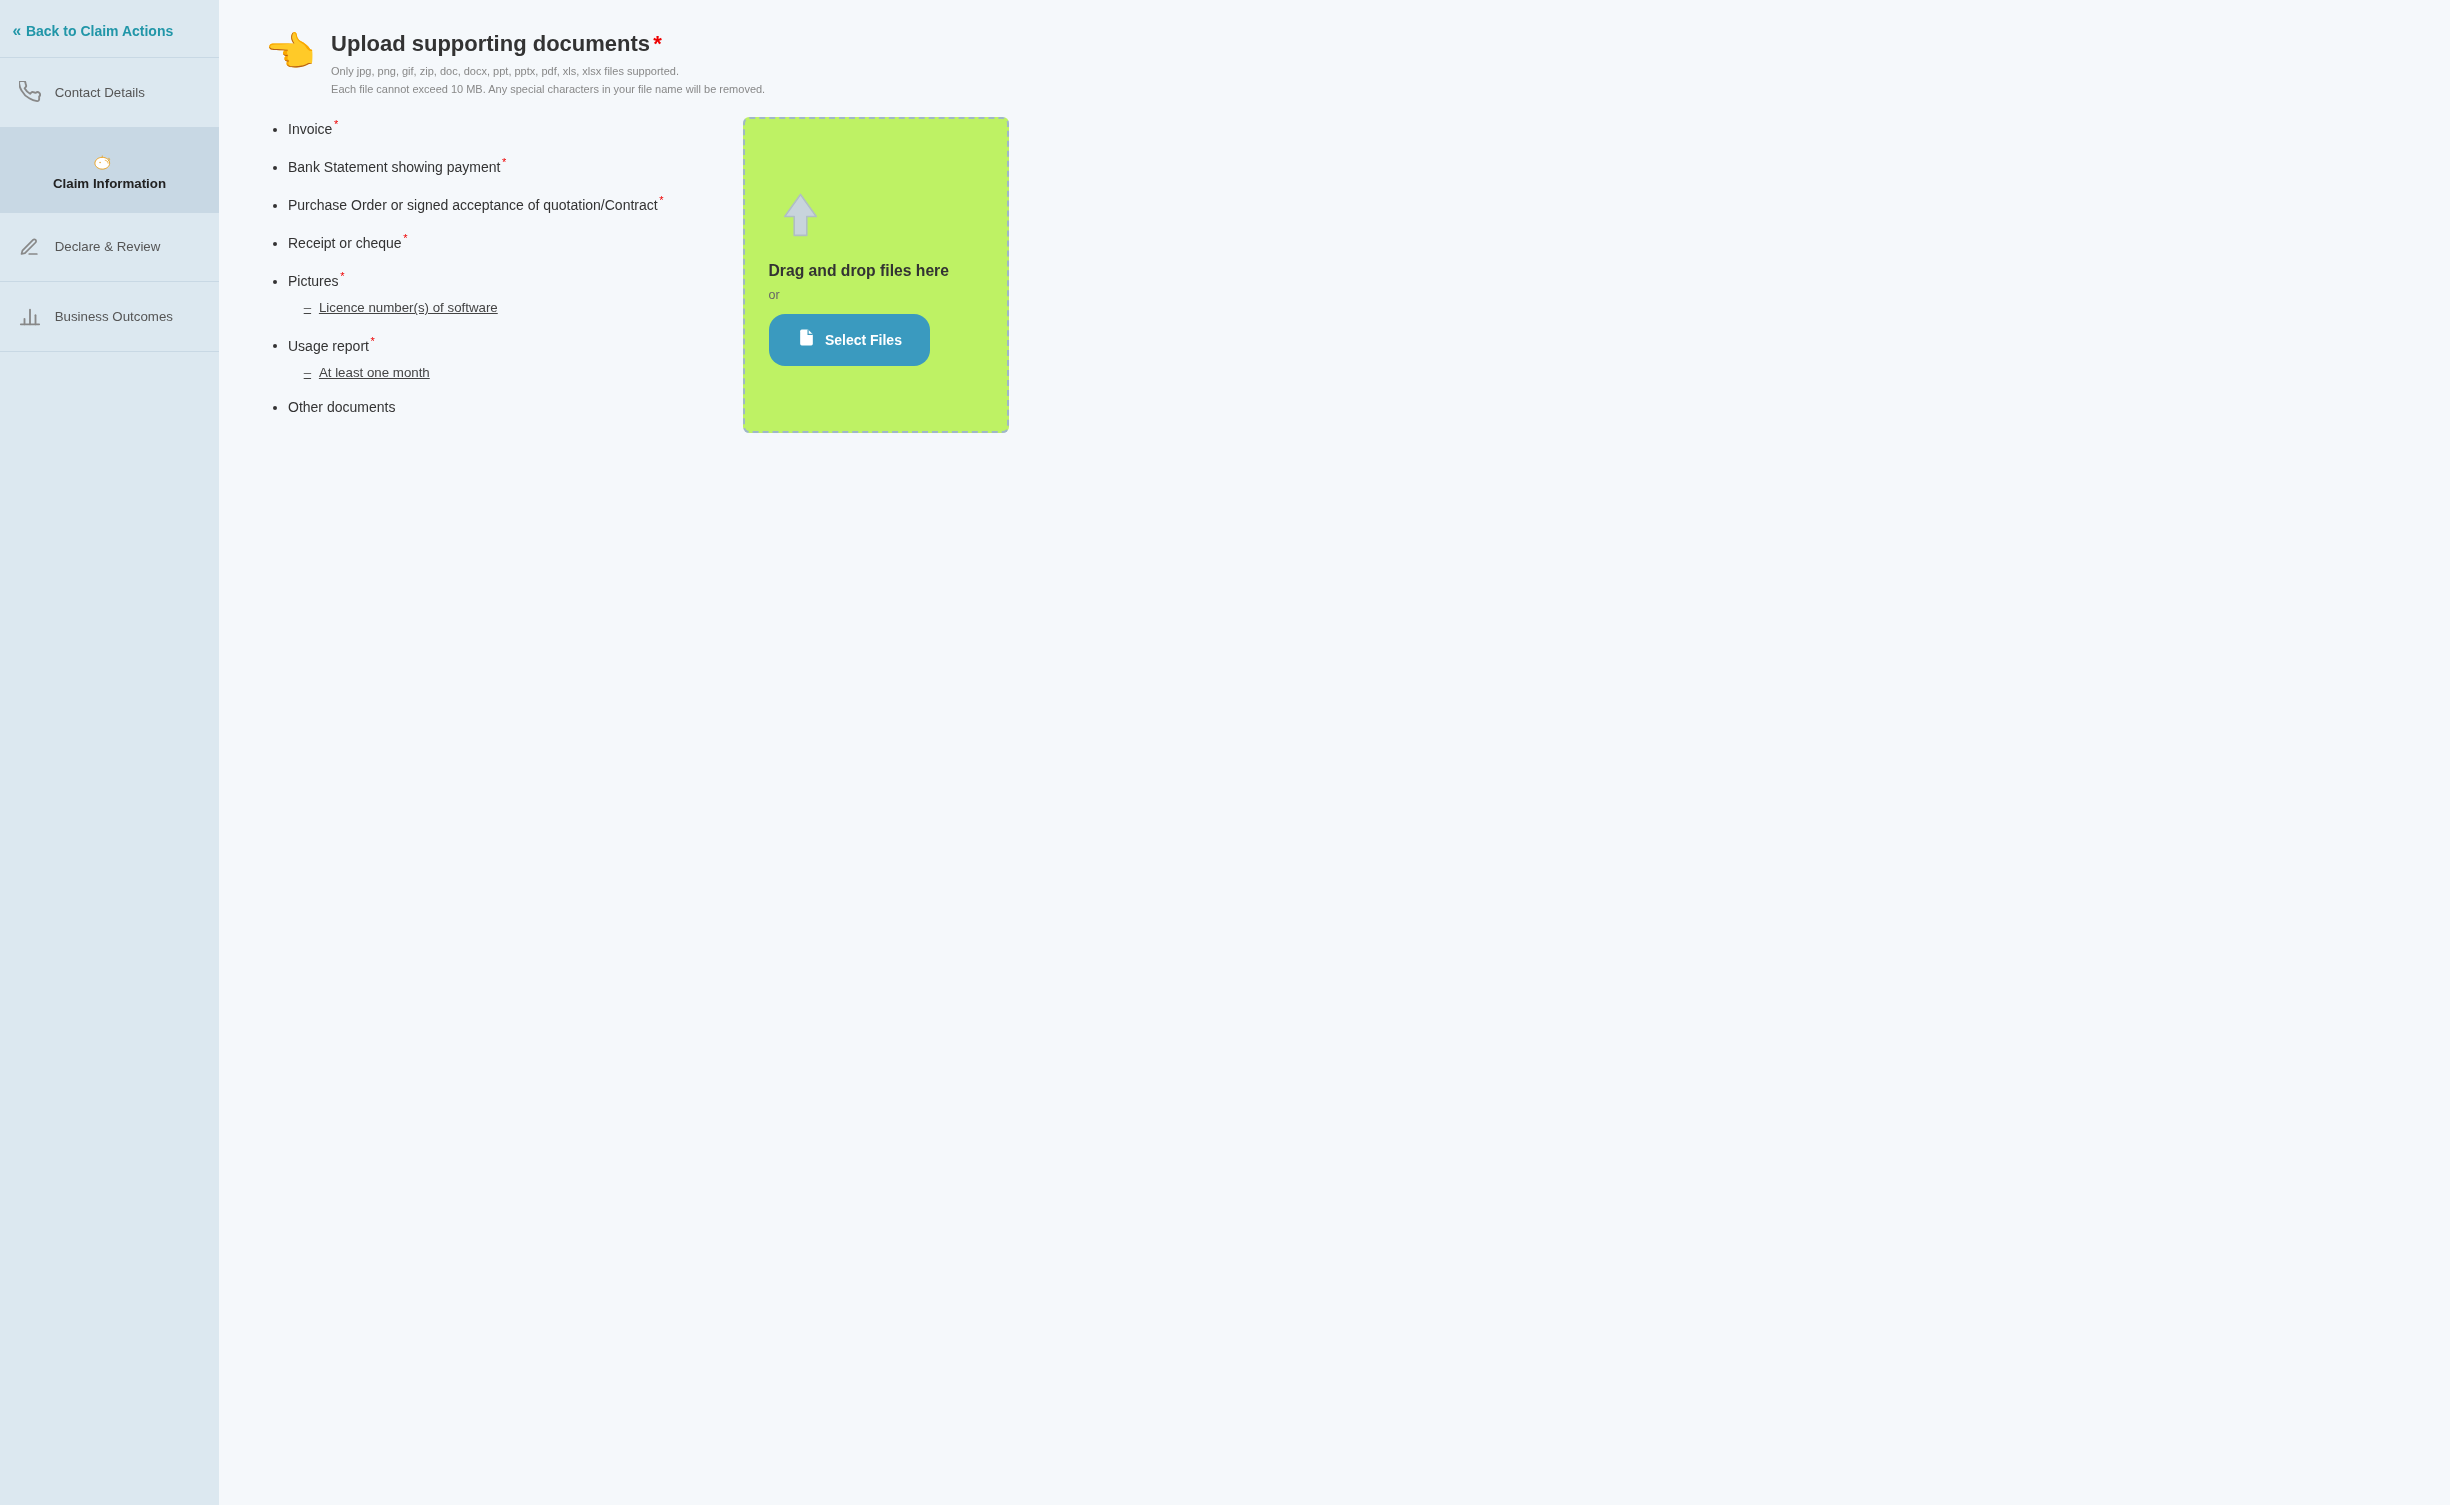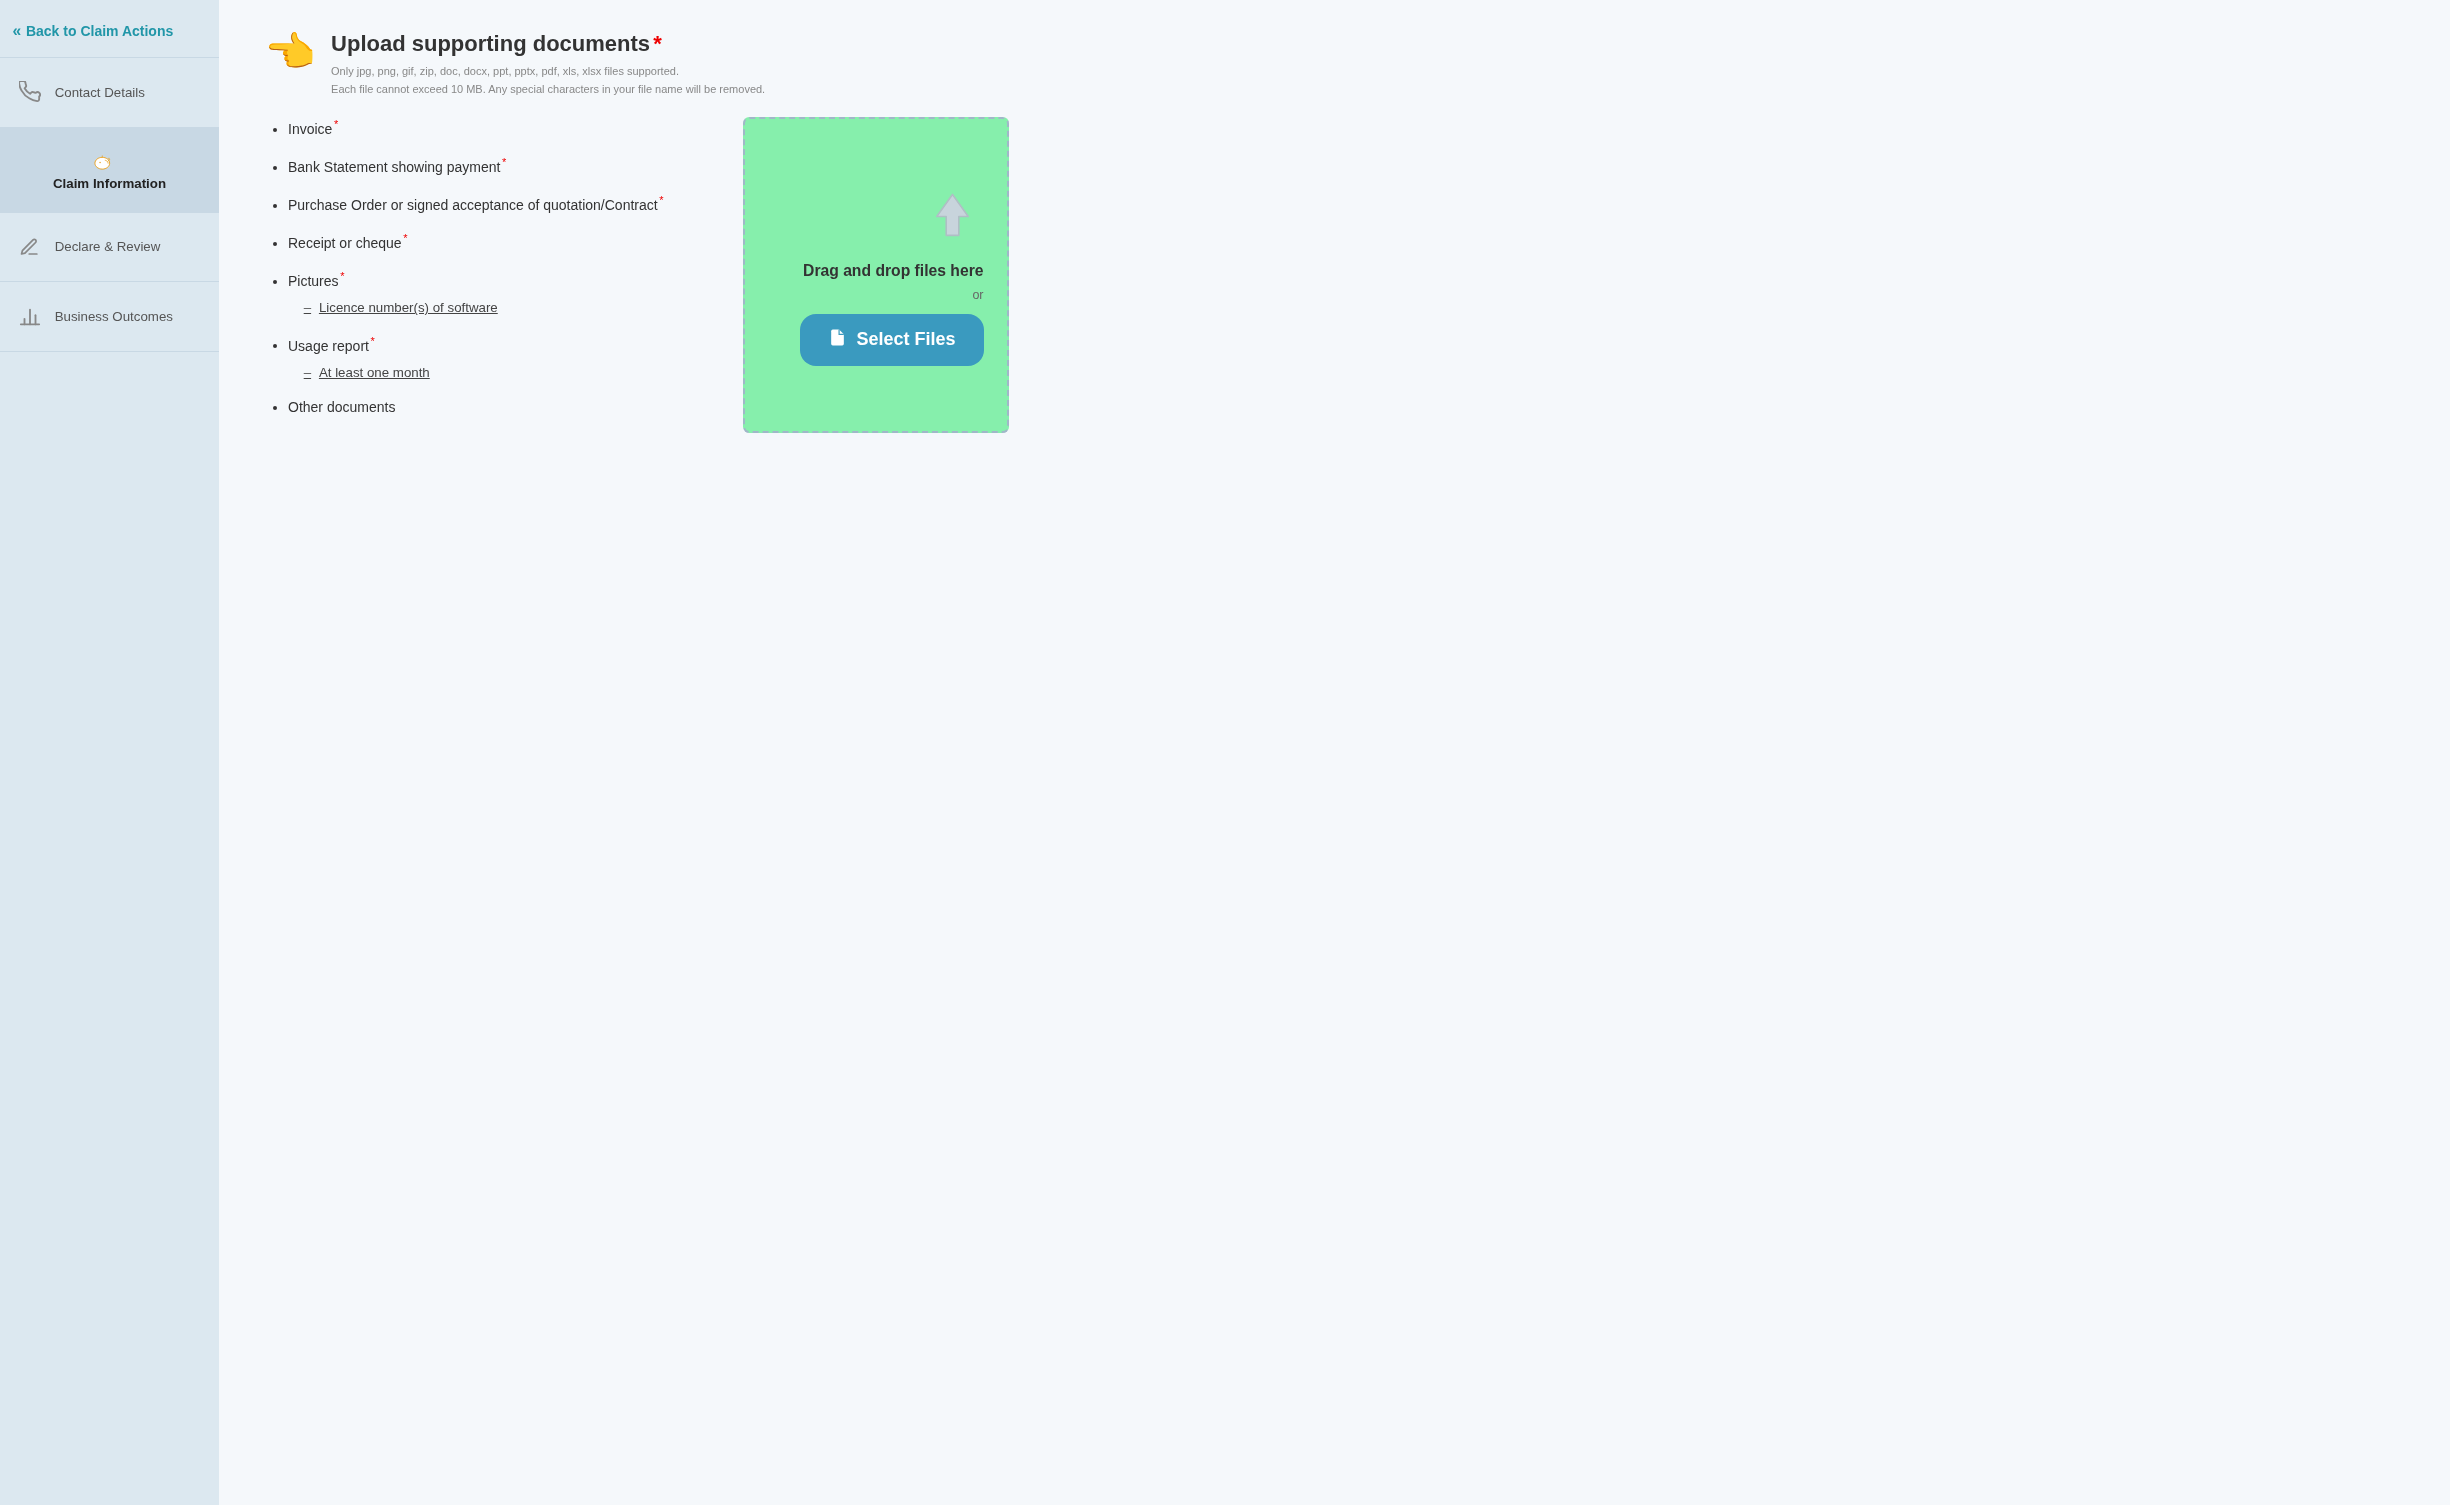--- a/index.html
+++ b/index.html
@@ -170,23 +170,23 @@
       flex-shrink: 0;
     }
 
     .drop-zone {
       border: 2px dashed #a0b8c8;
       border-radius: 6.3px;
       width: 266px;
       min-height: 266px;
       display: flex;
       flex-direction: column;
-      align-items: flex-end;
+      align-items: flex-start;
       justify-content: center;
-      background: #86efac;
+      background: #bef264;
       flex-shrink: 0;
       padding: 31px 23.5px;
       gap: 8px;
     }
 
     .upload-icon {
       width: 63px;
       height: 63px;
       margin-bottom: 6.3px;
     }
@@ -202,21 +202,21 @@
       font-size: 12.5px;
       color: #666;
     }
 
     .select-files-btn {
       background: #3a9abf;
       color: #fff;
       border: none;
       border-radius: 16px;
       padding: 14px 28px;
-      font-size: 18px;
+      font-size: 14px;
       font-weight: 600;
       cursor: pointer;
       display: flex;
       align-items: center;
       gap: 9.4px;
       margin-top: 3.1px;
     }
 
     .select-files-btn .file-icon {
       font-size: 17px;

